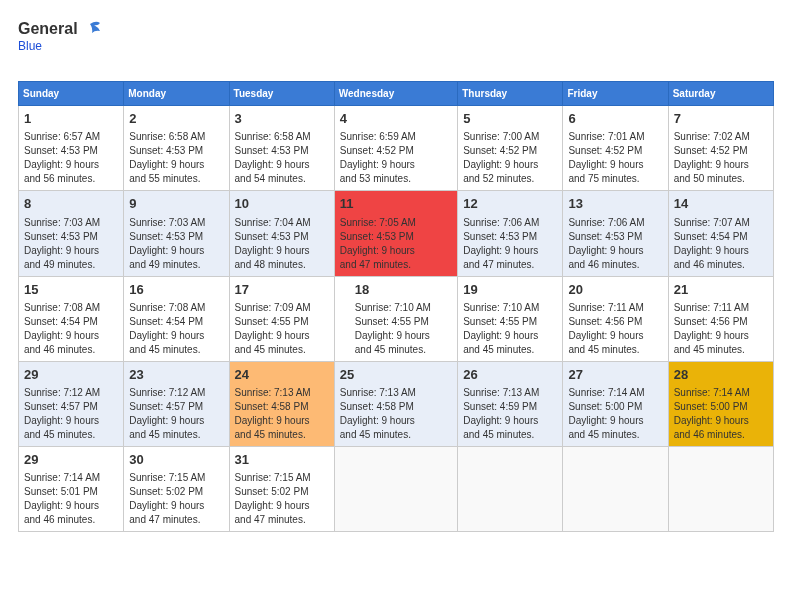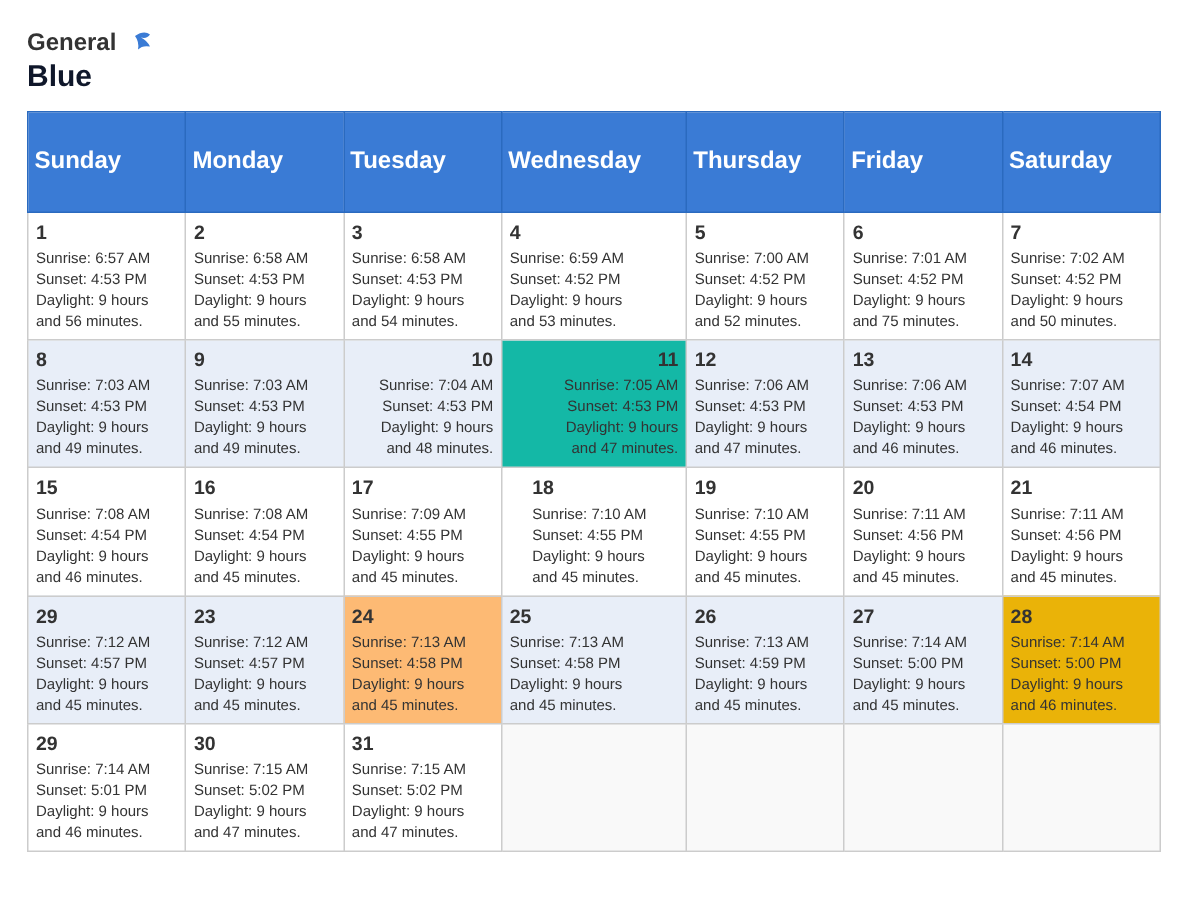--- a/index.html
+++ b/index.html
@@ -12,21 +12,21 @@
     }
     .container {
       padding: 18px 18px 10px 18px;
       width: 792px;
       height: 612px;
     }
     .header {
       display: flex;
       justify-content: space-between;
       align-items: flex-start;
-      margin-bottom: 12px;
+      margin-bottom: 28px;
     }
     .logo {
       display: flex;
       align-items: center;
       gap: 4px;
     }
     .title-section {
       text-align: right;
     }
     .month-title {
@@ -39,23 +39,23 @@
       color: #555;
     }
     .calendar {
       width: 100%;
       border-collapse: collapse;
       font-size: 10.5px;
     }
     .calendar th {
       background-color: #3a7bd5;
       color: #fff;
-      padding: 24px 4px;
+      padding: 6px 4px;
       text-align: left;
-      font-size: 16px;
+      font-size: 10px;
       font-weight: bold;
       border: 1px solid #2a6abf;
     }
     .calendar td {
       border: 1px solid #ccc;
       padding: 4px 5px;
       vertical-align: top;
       height: 80px;
       background: #fff;
       color: #333;
@@ -84,21 +84,21 @@
 <div class="container">
   <div class="header">
     <div class="logo">
   <div style="display:flex;flex-direction:column;align-items:flex-start;line-height:1.1;">
     <div style="display:flex;align-items:center;gap:2px;">
       <span style="font-size:16px;font-weight:bold;color:#333;">General</span>
       <svg width="22" height="22" viewBox="0 0 22 22">
         <path d="M10 6 Q16 2 20 5 Q18 8 14 7 Q18 9 20 13 Q15 12 12 15 Q13 10 10 6Z" fill="#3a7bd5"></path>
       </svg>
     </div>
-    <span style="font-size:20px;font-weight:bold;color:#0f172a;">Blue</span>
+    <span style="font-size:12px;font-weight:normal;color:#1d4ed8;">Blue</span>
   </div>
 </div>
     <div class="title-section">
       <div class="month-title"></div>
       <div class="subtitle"></div>
     </div>
   </div>
 
   <table class="calendar">
     <thead>
@@ -118,22 +118,22 @@
           <td style="background: rgb(255, 255, 255);"><span class="day-num">2</span><span>Sunrise: 6:58 AM</span><br><span>Sunset: 4:53 PM</span><br><span>Daylight: 9 hours</span><br><span>and 55 minutes.</span></td>
           <td style="background: rgb(255, 255, 255);"><span class="day-num">3</span><span>Sunrise: 6:58 AM</span><br><span>Sunset: 4:53 PM</span><br><span>Daylight: 9 hours</span><br><span>and 54 minutes.</span></td>
           <td style="background: rgb(255, 255, 255);"><span class="day-num">4</span><span>Sunrise: 6:59 AM</span><br><span>Sunset: 4:52 PM</span><br><span>Daylight: 9 hours</span><br><span>and 53 minutes.</span></td>
           <td style="background: rgb(255, 255, 255);"><span class="day-num">5</span><span>Sunrise: 7:00 AM</span><br><span>Sunset: 4:52 PM</span><br><span>Daylight: 9 hours</span><br><span>and 52 minutes.</span></td>
           <td style="background: rgb(255, 255, 255);"><span class="day-num">6</span><span>Sunrise: 7:01 AM</span><br><span>Sunset: 4:52 PM</span><br><span>Daylight: 9 hours</span><br><span>and 75 minutes.</span></td>
           <td style="background: rgb(255, 255, 255);"><span class="day-num">7</span><span>Sunrise: 7:02 AM</span><br><span>Sunset: 4:52 PM</span><br><span>Daylight: 9 hours</span><br><span>and 50 minutes.</span></td>
         </tr>
         <tr>
           <td style="background: rgb(232, 238, 248);"><span class="day-num">8</span><span>Sunrise: 7:03 AM</span><br><span>Sunset: 4:53 PM</span><br><span>Daylight: 9 hours</span><br><span>and 49 minutes.</span></td>
           <td style="background: rgb(232, 238, 248);"><span class="day-num">9</span><span>Sunrise: 7:03 AM</span><br><span>Sunset: 4:53 PM</span><br><span>Daylight: 9 hours</span><br><span>and 49 minutes.</span></td>
-          <td style="background: rgb(232, 238, 248); text-align: right;"><span class="day-num">10</span><span>Sunrise: 7:04 AM</span><br><span>Sunset: 4:53 PM</span><br><span>Daylight: 9 hours</span><br><span>and 48 minutes.</span></td>
-          <td style="background: #14b8a6; text-align: right;"><span class="day-num">11</span><span>Sunrise: 7:05 AM</span><br><span>Sunset: 4:53 PM</span><br><span>Daylight: 9 hours</span><br><span>and 47 minutes.</span></td>
+          <td style="background: rgb(232, 238, 248);"><span class="day-num">10</span><span>Sunrise: 7:04 AM</span><br><span>Sunset: 4:53 PM</span><br><span>Daylight: 9 hours</span><br><span>and 48 minutes.</span></td>
+          <td style="background: #ef4444;"><span class="day-num">11</span><span>Sunrise: 7:05 AM</span><br><span>Sunset: 4:53 PM</span><br><span>Daylight: 9 hours</span><br><span>and 47 minutes.</span></td>
           <td style="background: rgb(232, 238, 248);"><span class="day-num">12</span><span>Sunrise: 7:06 AM</span><br><span>Sunset: 4:53 PM</span><br><span>Daylight: 9 hours</span><br><span>and 47 minutes.</span></td>
           <td style="background: rgb(232, 238, 248);"><span class="day-num">13</span><span>Sunrise: 7:06 AM</span><br><span>Sunset: 4:53 PM</span><br><span>Daylight: 9 hours</span><br><span>and 46 minutes.</span></td>
           <td style="background: rgb(232, 238, 248);"><span class="day-num">14</span><span>Sunrise: 7:07 AM</span><br><span>Sunset: 4:54 PM</span><br><span>Daylight: 9 hours</span><br><span>and 46 minutes.</span></td>
         </tr>
         <tr>
           <td style="background: rgb(255, 255, 255);"><span class="day-num">15</span><span>Sunrise: 7:08 AM</span><br><span>Sunset: 4:54 PM</span><br><span>Daylight: 9 hours</span><br><span>and 46 minutes.</span></td>
           <td style="background: rgb(255, 255, 255);"><span class="day-num">16</span><span>Sunrise: 7:08 AM</span><br><span>Sunset: 4:54 PM</span><br><span>Daylight: 9 hours</span><br><span>and 45 minutes.</span></td>
           <td style="background: rgb(255, 255, 255);"><span class="day-num">17</span><span>Sunrise: 7:09 AM</span><br><span>Sunset: 4:55 PM</span><br><span>Daylight: 9 hours</span><br><span>and 45 minutes.</span></td>
           <td style="background: rgb(255, 255, 255); padding-left: 20px;"><span class="day-num">18</span><span>Sunrise: 7:10 AM</span><br><span>Sunset: 4:55 PM</span><br><span>Daylight: 9 hours</span><br><span>and 45 minutes.</span></td>
           <td style="background: rgb(255, 255, 255);"><span class="day-num">19</span><span>Sunrise: 7:10 AM</span><br><span>Sunset: 4:55 PM</span><br><span>Daylight: 9 hours</span><br><span>and 45 minutes.</span></td>

